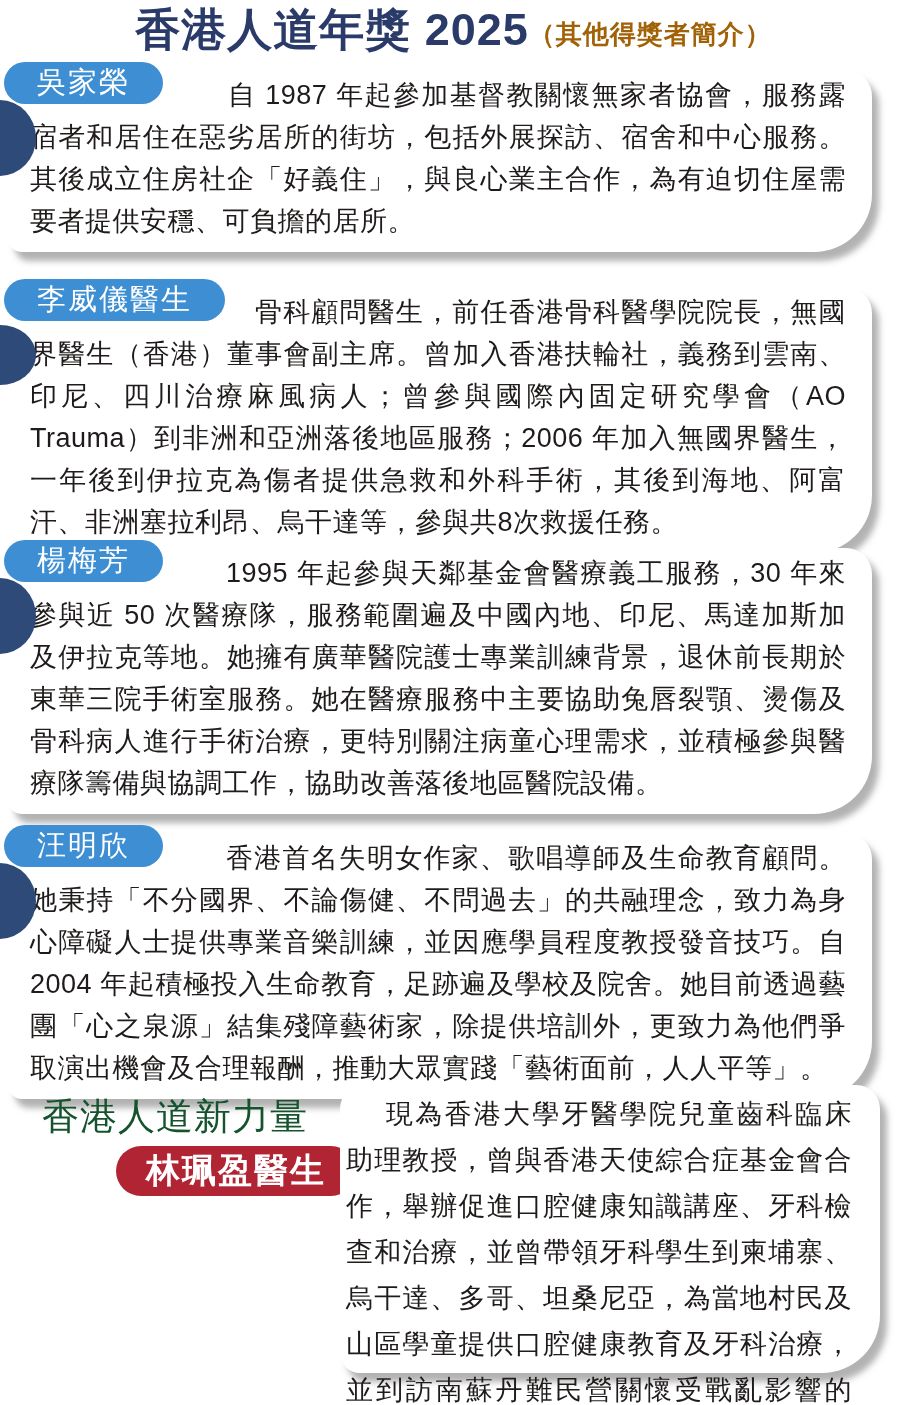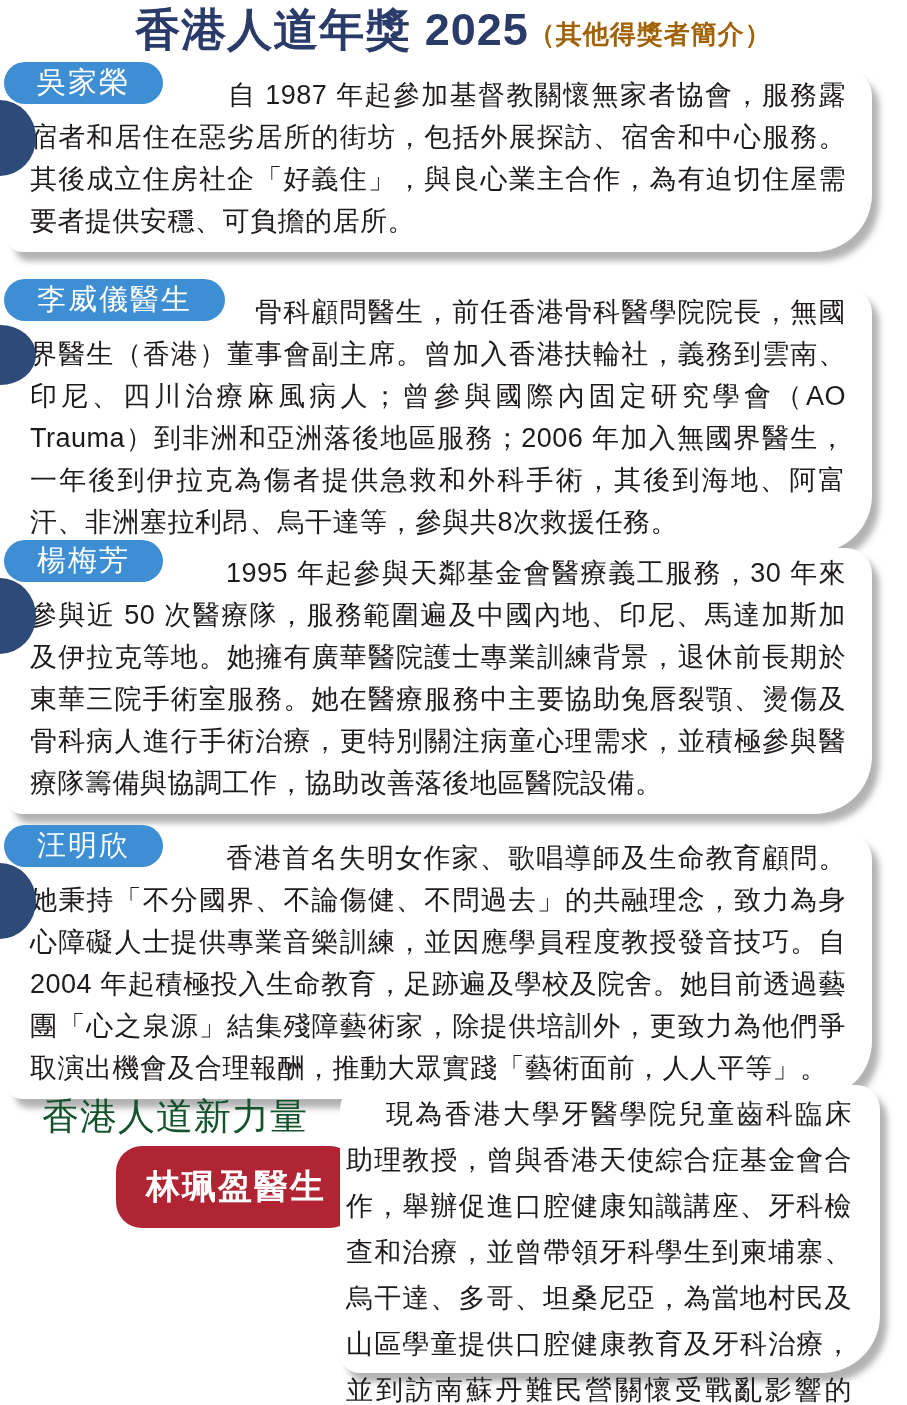--- a/index.html
+++ b/index.html
@@ -42,21 +42,21 @@
   }
   
   .np-title{
     position:absolute;left:42px;top:1092px;
     font-size:37px;font-weight:normal;color:#14532d;letter-spacing:1px;
   }
   .np-pill{
     position:absolute;left:116px;top:1146px;height:50px;
     background:#b12433;border-radius:26px;
     display:flex;align-items:center;justify-content:center;
-    padding:16px 30px;color:#ffffff;font-size:34px;font-weight:bold;letter-spacing:2px;
+    padding:0 30px;color:#ffffff;font-size:34px;font-weight:bold;letter-spacing:2px;
     white-space:nowrap;
   }
   .np-card{
     position:absolute;left:340px;top:1085px;width:540px;height:288px;
     background:#ffffff;border-radius:24px 24px 58px 20px;
     box-shadow:7px 9px 6px rgba(115,115,115,0.55);
     box-sizing:border-box;padding:6px 28px 0 6px;
   }
   .np-bio{
     margin:0;font-size:27px;line-height:46px;text-align:justify;

